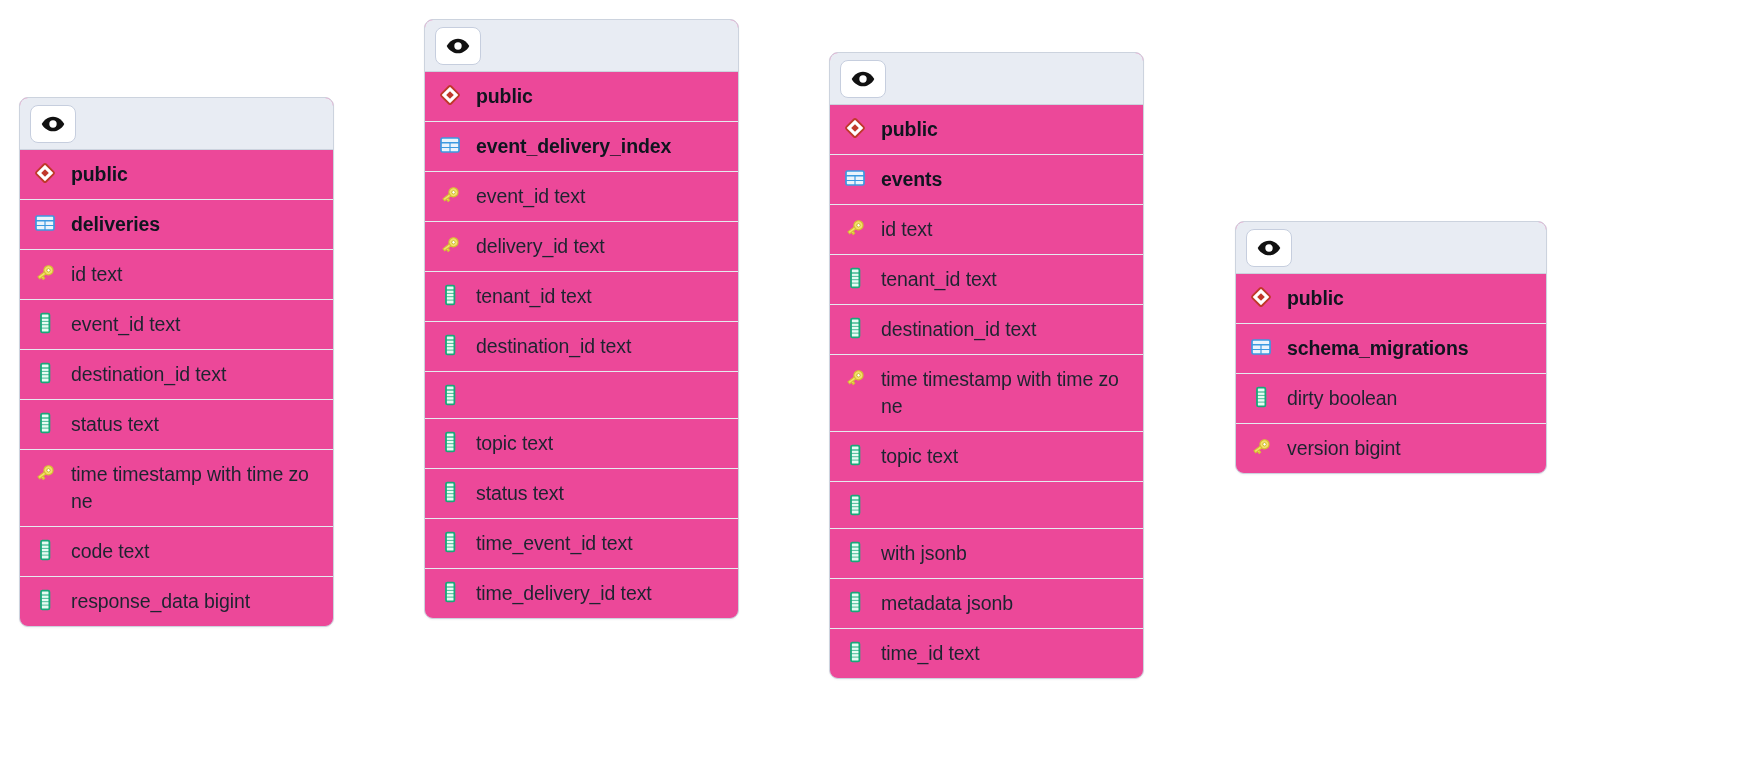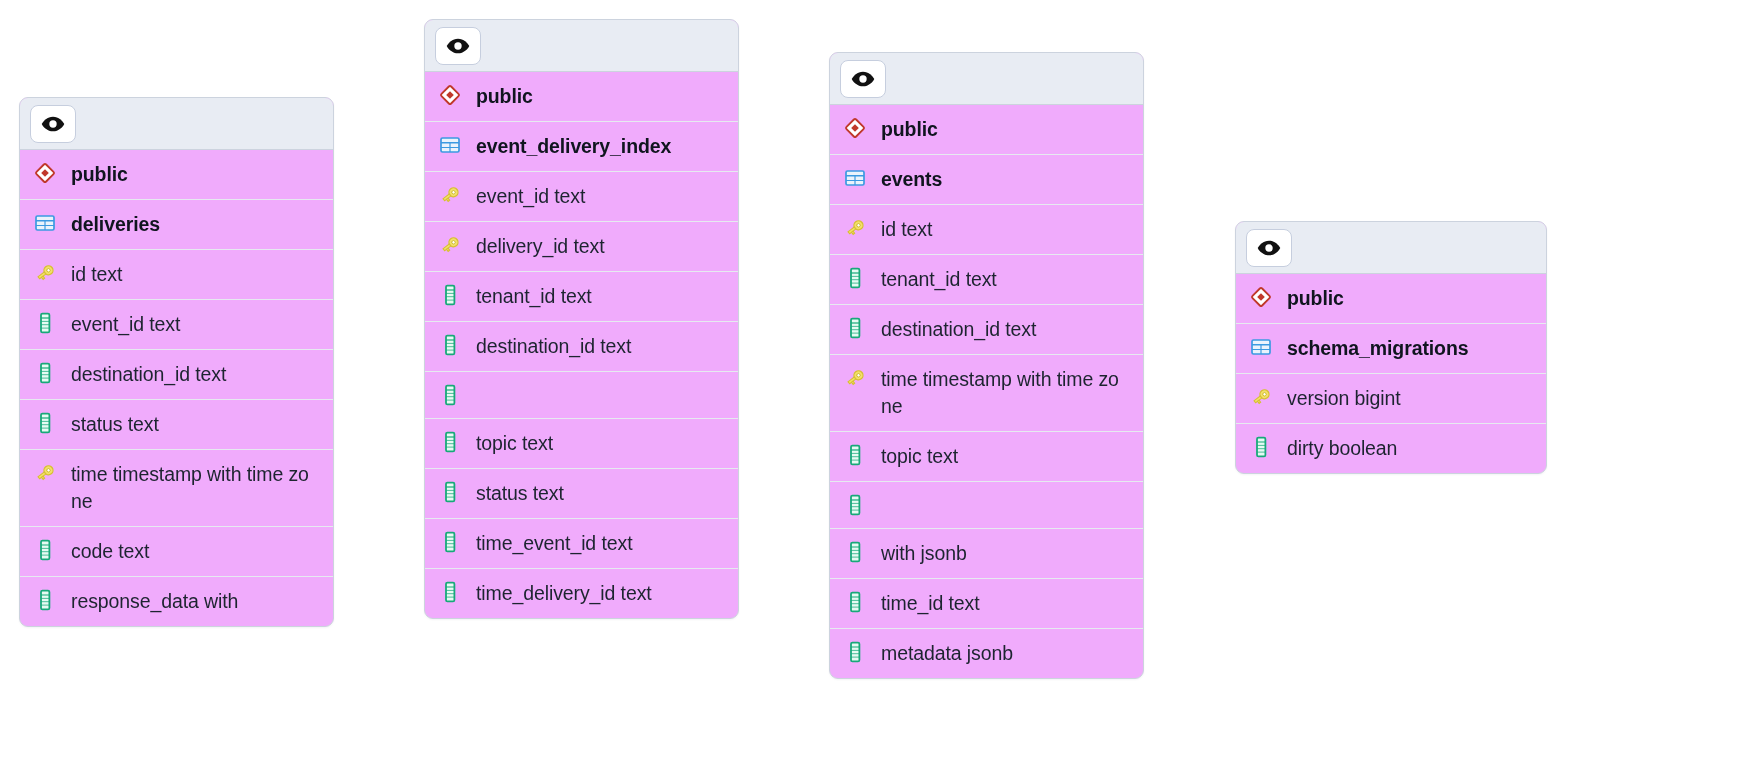--- a/index.html
+++ b/index.html
@@ -11,21 +11,21 @@
     font-family: "Liberation Sans", sans-serif;
     position: relative;
     overflow: hidden;
     -webkit-font-smoothing: antialiased;
   }
 
   .canvas { position: absolute; inset: 0; }
 
   .table-card {
     position: absolute;
-    background: #f0abfc;
+    background: #ec4899;
     border: 1px solid #ccd3de;
     border-radius: 9px;
     box-shadow: 0 1px 2px rgba(20,30,50,0.05);
     overflow: hidden;
   }
 
   .card-header {
     background: #e8ecf3;
     border-bottom: 1px solid #ccd3de;
     height: 52px;
@@ -194,21 +194,21 @@
       <div class="row wrap-word">
         <span class="row-icon">
           <svg width="24" height="24" viewBox="0 0 24 24" aria-hidden="true">
             <rect x="8" y="2.6" width="8.4" height="18.8" rx="1.4" fill="#e6faf3" stroke="#18a97a" stroke-width="1.8"></rect>
             <line x1="8" y1="7.0" x2="16.4" y2="7.0" stroke="#18a97a" stroke-width="1.2"></line>
             <line x1="8" y1="10.4" x2="16.4" y2="10.4" stroke="#18a97a" stroke-width="1.0" opacity="0.75"></line>
             <line x1="8" y1="13.7" x2="16.4" y2="13.7" stroke="#18a97a" stroke-width="1.0" opacity="0.75"></line>
             <line x1="8" y1="17.1" x2="16.4" y2="17.1" stroke="#18a97a" stroke-width="1.0" opacity="0.75"></line>
           </svg>
         </span>
-        <span class="row-label">response_data with</span>
+        <span class="row-label">response_data bigint</span>
       </div>
     </div>
     <div class="table-card" style="left: 424px; top: 19px; width: 315px;">
       <div class="card-header">
         <div class="eye-btn">
           <span style="display: flex;">
             <svg width="26" height="26" viewBox="0 0 24 24" aria-hidden="true">
               <path d="M12 5.2C6.8 5.2 2.9 9.2 1.6 12c1.3 2.8 5.2 6.8 10.4 6.8S21.1 14.8 22.4 12C21.1 9.2 17.2 5.2 12 5.2z" fill="#111111"></path>
               <circle cx="12" cy="12" r="3.4" fill="#ffffff"></circle>
             </svg>
@@ -464,33 +464,33 @@
       <div class="row wrap-word">
         <span class="row-icon">
           <svg width="24" height="24" viewBox="0 0 24 24" aria-hidden="true">
             <rect x="8" y="2.6" width="8.4" height="18.8" rx="1.4" fill="#e6faf3" stroke="#18a97a" stroke-width="1.8"></rect>
             <line x1="8" y1="7.0" x2="16.4" y2="7.0" stroke="#18a97a" stroke-width="1.2"></line>
             <line x1="8" y1="10.4" x2="16.4" y2="10.4" stroke="#18a97a" stroke-width="1.0" opacity="0.75"></line>
             <line x1="8" y1="13.7" x2="16.4" y2="13.7" stroke="#18a97a" stroke-width="1.0" opacity="0.75"></line>
             <line x1="8" y1="17.1" x2="16.4" y2="17.1" stroke="#18a97a" stroke-width="1.0" opacity="0.75"></line>
           </svg>
         </span>
+        <span class="row-label">metadata jsonb</span>
+      </div>
+      <div class="row wrap-word">
+        <span class="row-icon">
+          <svg width="24" height="24" viewBox="0 0 24 24" aria-hidden="true">
+            <rect x="8" y="2.6" width="8.4" height="18.8" rx="1.4" fill="#e6faf3" stroke="#18a97a" stroke-width="1.8"></rect>
+            <line x1="8" y1="7.0" x2="16.4" y2="7.0" stroke="#18a97a" stroke-width="1.2"></line>
+            <line x1="8" y1="10.4" x2="16.4" y2="10.4" stroke="#18a97a" stroke-width="1.0" opacity="0.75"></line>
+            <line x1="8" y1="13.7" x2="16.4" y2="13.7" stroke="#18a97a" stroke-width="1.0" opacity="0.75"></line>
+            <line x1="8" y1="17.1" x2="16.4" y2="17.1" stroke="#18a97a" stroke-width="1.0" opacity="0.75"></line>
+          </svg>
+        </span>
         <span class="row-label">time_id text</span>
-      </div>
-      <div class="row wrap-word">
-        <span class="row-icon">
-          <svg width="24" height="24" viewBox="0 0 24 24" aria-hidden="true">
-            <rect x="8" y="2.6" width="8.4" height="18.8" rx="1.4" fill="#e6faf3" stroke="#18a97a" stroke-width="1.8"></rect>
-            <line x1="8" y1="7.0" x2="16.4" y2="7.0" stroke="#18a97a" stroke-width="1.2"></line>
-            <line x1="8" y1="10.4" x2="16.4" y2="10.4" stroke="#18a97a" stroke-width="1.0" opacity="0.75"></line>
-            <line x1="8" y1="13.7" x2="16.4" y2="13.7" stroke="#18a97a" stroke-width="1.0" opacity="0.75"></line>
-            <line x1="8" y1="17.1" x2="16.4" y2="17.1" stroke="#18a97a" stroke-width="1.0" opacity="0.75"></line>
-          </svg>
-        </span>
-        <span class="row-label">metadata jsonb</span>
       </div>
     </div>
     <div class="table-card" style="left: 1235px; top: 221px; width: 312px;">
       <div class="card-header">
         <div class="eye-btn">
           <span style="display: flex;">
             <svg width="26" height="26" viewBox="0 0 24 24" aria-hidden="true">
               <path d="M12 5.2C6.8 5.2 2.9 9.2 1.6 12c1.3 2.8 5.2 6.8 10.4 6.8S21.1 14.8 22.4 12C21.1 9.2 17.2 5.2 12 5.2z" fill="#111111"></path>
               <circle cx="12" cy="12" r="3.4" fill="#ffffff"></circle>
             </svg>
@@ -513,36 +513,36 @@
             <line x1="3" y1="9.8" x2="21" y2="9.8" stroke="#3b9ae1" stroke-width="1.5"></line>
             <line x1="3" y1="14.5" x2="21" y2="14.5" stroke="#3b9ae1" stroke-width="1.2"></line>
             <line x1="12" y1="9.8" x2="12" y2="19" stroke="#3b9ae1" stroke-width="1.2"></line>
           </svg>
         </span>
         <span class="row-label bold">schema_migrations</span>
       </div>
       <div class="row wrap-word">
         <span class="row-icon">
           <svg width="24" height="24" viewBox="0 0 24 24" aria-hidden="true">
+            <rect x="8" y="2.6" width="8.4" height="18.8" rx="1.4" fill="#e6faf3" stroke="#18a97a" stroke-width="1.8"></rect>
+            <line x1="8" y1="7.0" x2="16.4" y2="7.0" stroke="#18a97a" stroke-width="1.2"></line>
+            <line x1="8" y1="10.4" x2="16.4" y2="10.4" stroke="#18a97a" stroke-width="1.0" opacity="0.75"></line>
+            <line x1="8" y1="13.7" x2="16.4" y2="13.7" stroke="#18a97a" stroke-width="1.0" opacity="0.75"></line>
+            <line x1="8" y1="17.1" x2="16.4" y2="17.1" stroke="#18a97a" stroke-width="1.0" opacity="0.75"></line>
+          </svg>
+        </span>
+        <span class="row-label">dirty boolean</span>
+      </div>
+      <div class="row wrap-word">
+        <span class="row-icon">
+          <svg width="24" height="24" viewBox="0 0 24 24" aria-hidden="true">
             <g transform="rotate(-38 12 12)">
               <circle cx="16.4" cy="12" r="4.5" fill="#f3e06a" stroke="#d6c032" stroke-width="1.3"></circle>
               <circle cx="16.4" cy="12" r="1.7" fill="#ffffff" stroke="#cbb62c" stroke-width="0.9"></circle>
               <path d="M12 10.7 H4.2 v2.6 H12 z" fill="#f3e06a" stroke="#d6c032" stroke-width="1.1"></path>
               <path d="M6.6 13.3 v2.6 h1.9 v-2.6 z" fill="#f3e06a" stroke="#d6c032" stroke-width="1.1"></path>
             </g>
           </svg>
         </span>
         <span class="row-label">version bigint</span>
-      </div>
-      <div class="row wrap-word">
-        <span class="row-icon">
-          <svg width="24" height="24" viewBox="0 0 24 24" aria-hidden="true">
-            <rect x="8" y="2.6" width="8.4" height="18.8" rx="1.4" fill="#e6faf3" stroke="#18a97a" stroke-width="1.8"></rect>
-            <line x1="8" y1="7.0" x2="16.4" y2="7.0" stroke="#18a97a" stroke-width="1.2"></line>
-            <line x1="8" y1="10.4" x2="16.4" y2="10.4" stroke="#18a97a" stroke-width="1.0" opacity="0.75"></line>
-            <line x1="8" y1="13.7" x2="16.4" y2="13.7" stroke="#18a97a" stroke-width="1.0" opacity="0.75"></line>
-            <line x1="8" y1="17.1" x2="16.4" y2="17.1" stroke="#18a97a" stroke-width="1.0" opacity="0.75"></line>
-          </svg>
-        </span>
-        <span class="row-label">dirty boolean</span>
       </div>
     </div>
   </div>
 
 </body></html>

